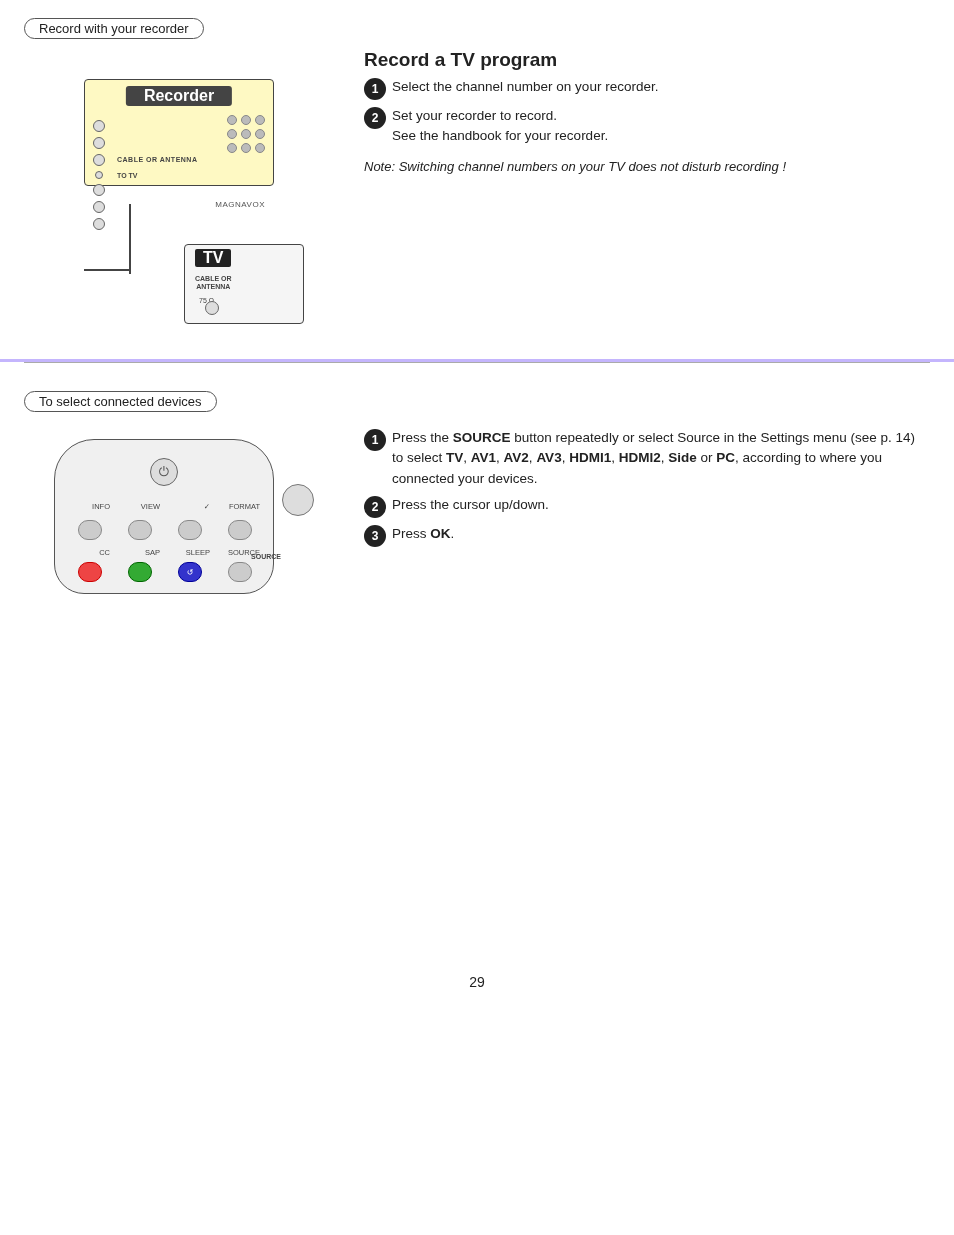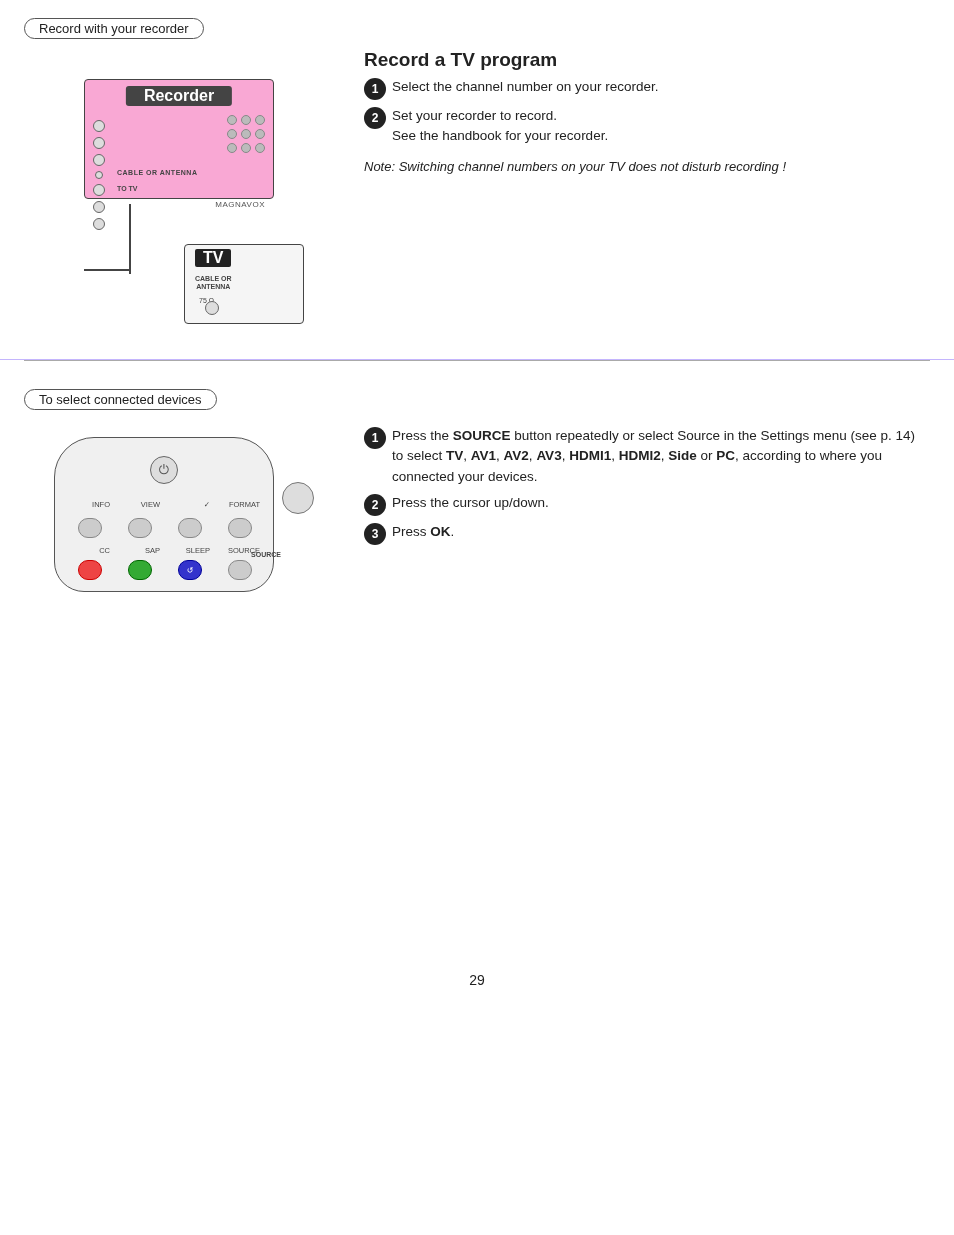--- a/index.html
+++ b/index.html
@@ -13,21 +13,21 @@
       position: relative;
     }
 
     
     .section {
       padding: 18px 24px 18px 24px;
       position: relative;
     }
 
     .section-top {
-      border-bottom: 1px solid #c4b5fd;
+      border-bottom: 3px solid #c4b5fd;
       padding-bottom: 20px;
     }
 
     
     .section-label {
       display: inline-block;
       border: 1.5px solid #555;
       border-radius: 12px;
       padding: 2px 14px;
       font-size: 13px;
@@ -126,24 +126,24 @@
       width: 290px;
       height: 280px;
     }
 
     
     .rec-box {
       position: absolute;
       top: 20px;
       left: 60px;
       width: 190px;
-      height: 120px;
+      height: 107px;
       border: 1.5px solid #444;
       border-radius: 4px;
-      background: #f9a8d4;
+      background: #fef9c3;
     }
 
     .rec-label {
       position: absolute;
       top: 6px;
       left: 50%;
       transform: translateX(-50%);
       font-size: 16px;
       font-weight: bold;
       color: #fff;

